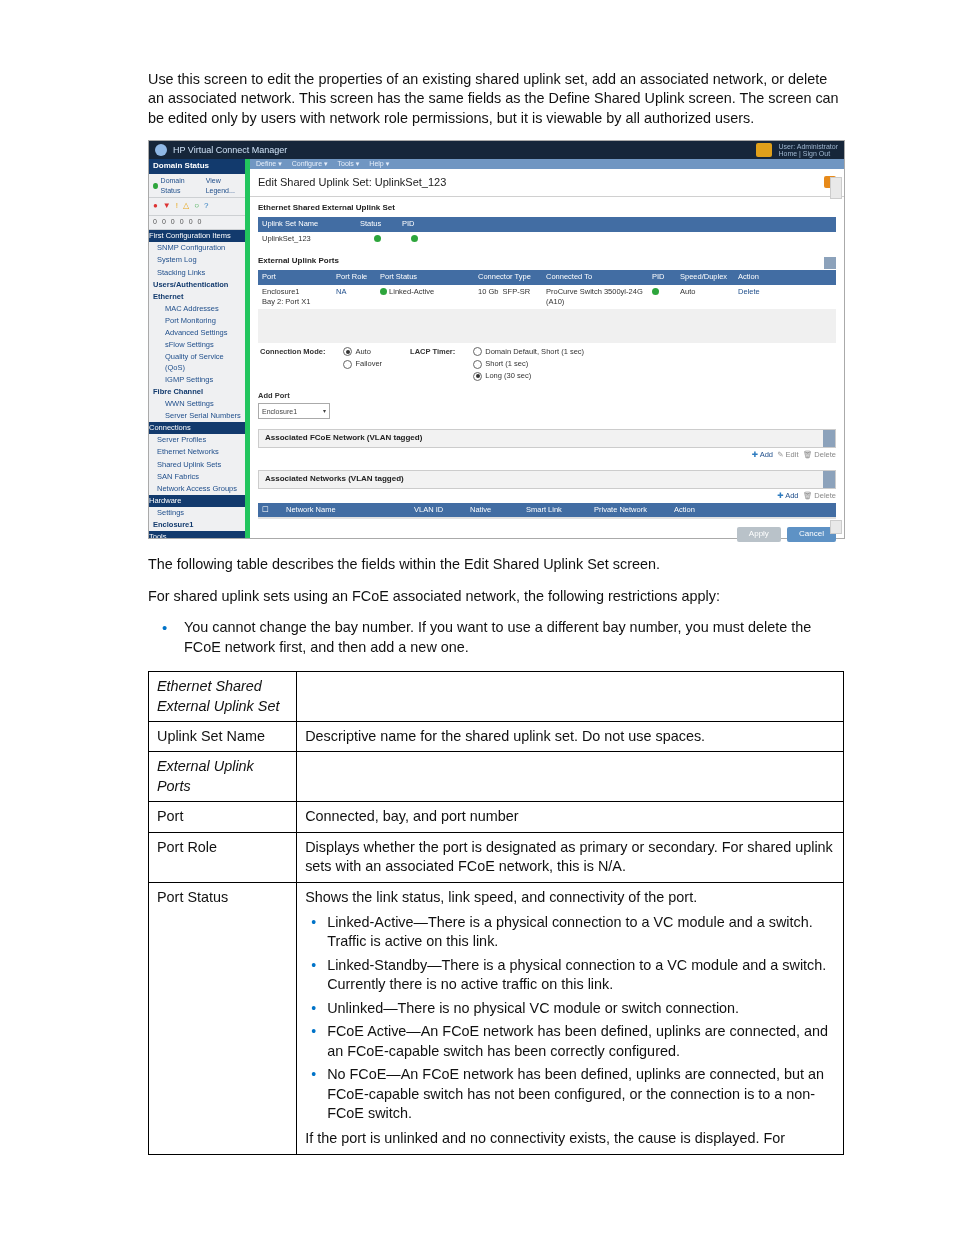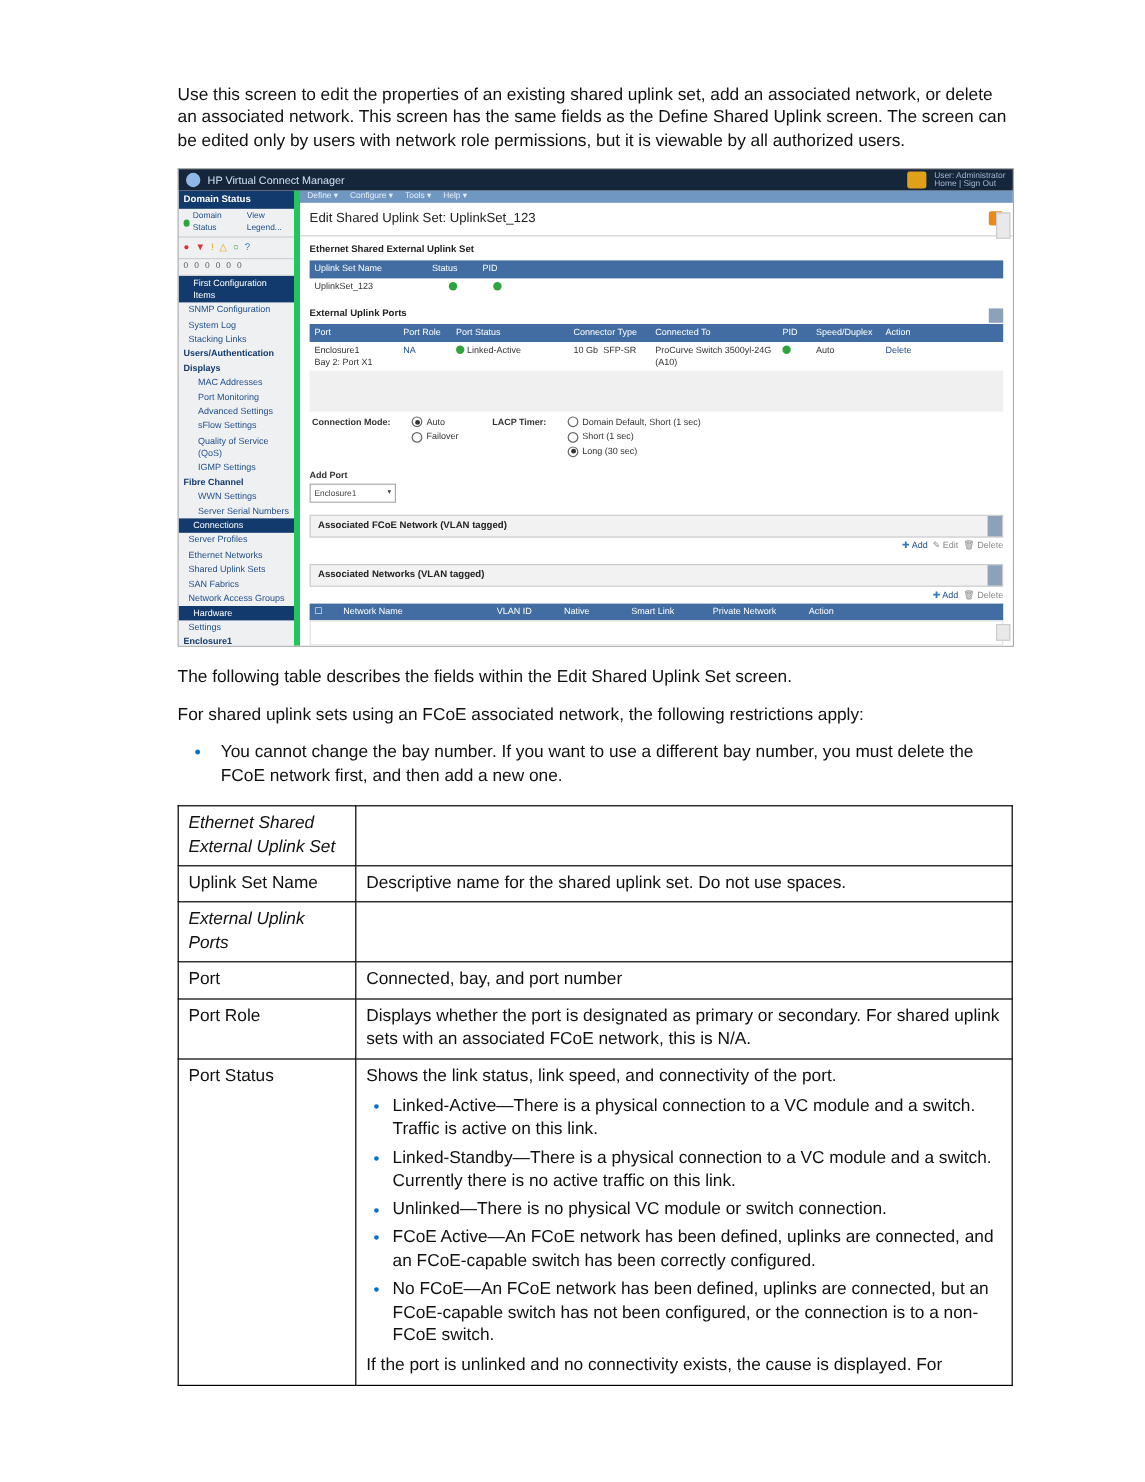--- a/index.html
+++ b/index.html
@@ -60,21 +60,21 @@
     display: flex; align-items: center; gap: 3px; padding: 2px 4px;
     color: #1f4e8b; font-size: 7px; border-bottom: 1px solid #cdd0d3;
   }
   .sb-status .dot-g { width:6px;height:6px;border-radius:50%;background:#2da53c; }
   .sb-icons {
     display: flex; gap: 5px; padding: 3px 4px; border-bottom: 1px solid #cdd0d3;
     font-size: 8px;
   }
   .sb-icons span { display:inline-block; }
   .sb-num { display:flex; gap:5px; padding:1px 4px 3px; font-size:7px; color:#555; border-bottom: 1px solid #cdd0d3;}
-  .sb-section { background:#123a6d; color:#fff; padding:1px 12px; font-size:7.5px; }
+  .sb-section { background:#123a6d; color:#fff; padding:1px 0; font-size:7.5px; }
   .sb-item { color:#1f4e8b; padding:1px 4px 1px 8px; font-size:7.5px; }
   .sb-item2 { color:#1f4e8b; padding:1px 4px 1px 16px; font-size:7.5px; }
   .sb-bold { color:#123a6d; font-weight:bold; padding:1px 4px 1px 4px; font-size:7.5px;}
   .content {
     flex: 1;
     background: #fff;
     display: flex;
     flex-direction: column;
   }
   .menubar {
@@ -202,21 +202,21 @@
           <span>0</span>
           <span>0</span>
           <span>0</span>
           <span>0</span>
         </div>
         <div class="sb-section">First Configuration Items</div>
         <div class="sb-item">SNMP Configuration</div>
         <div class="sb-item">System Log</div>
         <div class="sb-item">Stacking Links</div>
         <div class="sb-bold">Users/Authentication</div>
-        <div class="sb-bold">Displays</div>
+        <div class="sb-bold">Ethernet</div>
         <div class="sb-item2">MAC Addresses</div>
         <div class="sb-item2">Port Monitoring</div>
         <div class="sb-item2">Advanced Settings</div>
         <div class="sb-item2">sFlow Settings</div>
         <div class="sb-item2">Quality of Service (QoS)</div>
         <div class="sb-item2">IGMP Settings</div>
         <div class="sb-bold">Fibre Channel</div>
         <div class="sb-item2">WWN Settings</div>
         <div class="sb-item2">Server Serial Numbers</div>
         <div class="sb-section">Connections</div>
@@ -354,20 +354,24 @@
           <div style="width:16px"><span>☐</span></div>
           <div style="width:120px">Network Name</div>
           <div style="width:48px">VLAN ID</div>
           <div style="width:48px">Native</div>
           <div style="width:60px">Smart Link</div>
           <div style="width:72px">Private Network</div>
           <div style="width:36px">Action</div>
         </div>
         <div class="assoc-body"></div>
 
+        <div class="footer-btns">
+          <span class="btn btn-apply">Apply</span>
+          <span class="btn btn-cancel">Cancel</span>
+        </div>
 
       </div>
     </div>
     <div class="scroll-stub" style="top:36px;height:20px"></div>
     <div class="scroll-stub" style="bottom:4px;height:12px"></div>
   </div>
 
   <p class="para">The following table describes the fields within the Edit Shared Uplink Set screen.</p>
   <p class="para">For shared uplink sets using an FCoE associated network, the following restrictions apply:</p>
 

